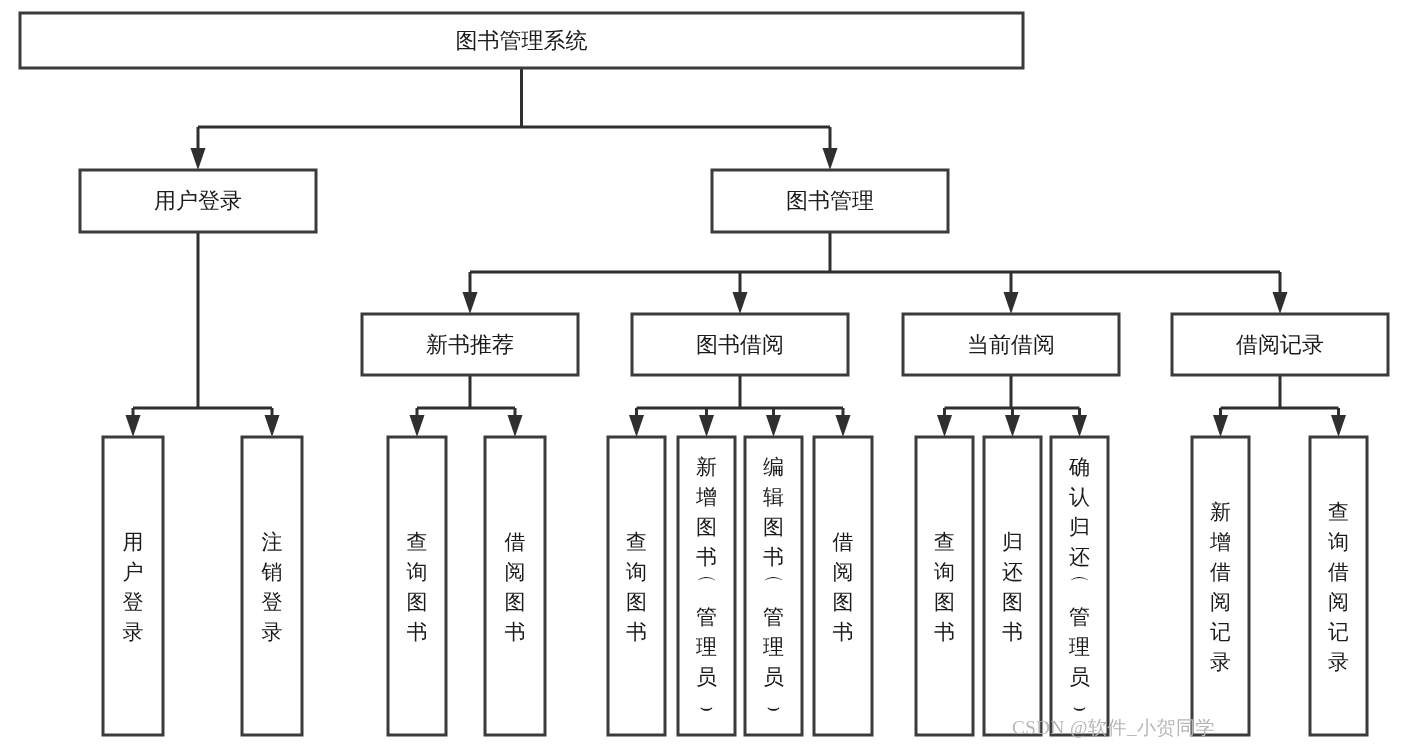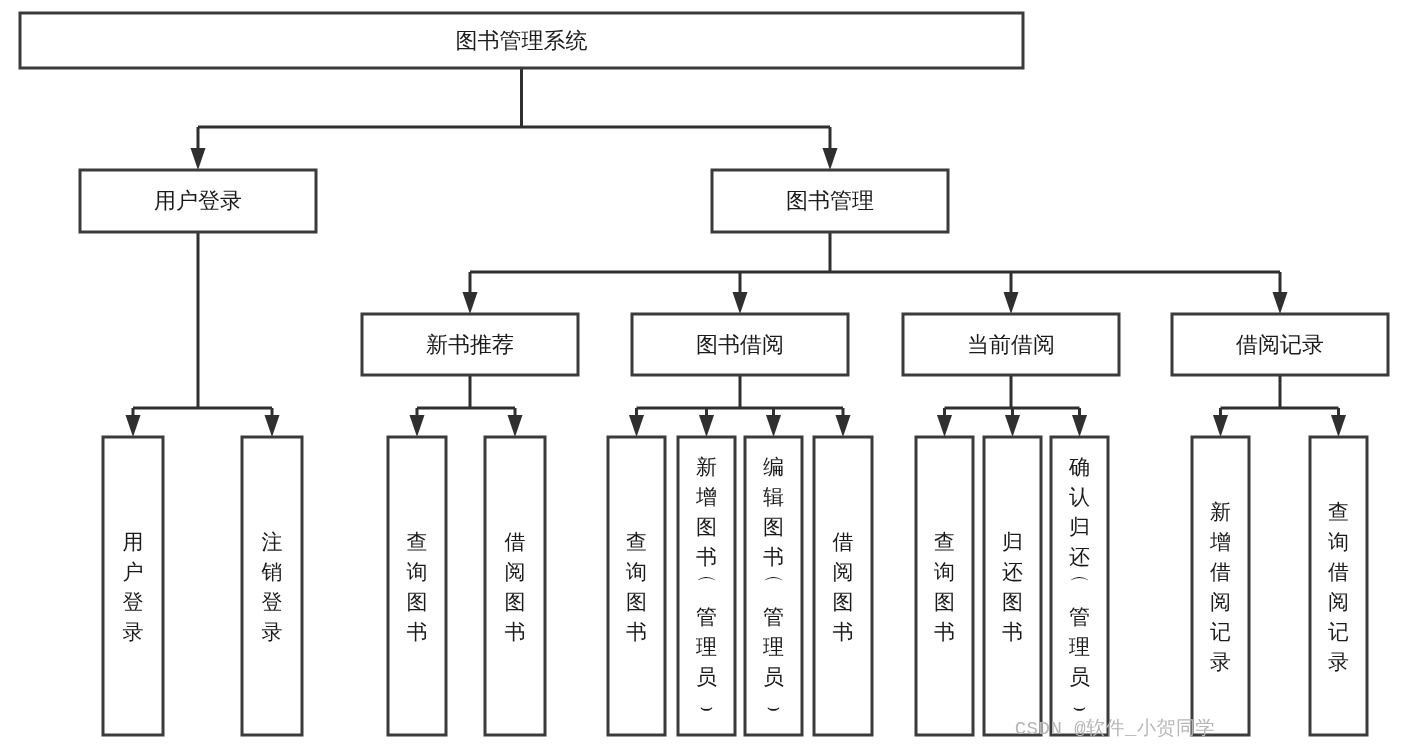--- a/index.html
+++ b/index.html
@@ -53,21 +53,21 @@
     stroke-linecap: butt;
   }
   .connector-arrow {
     fill: #2f2f2f;
     stroke: none;
   }
   .watermark-text {
     position: absolute;
     right: 14px;
     bottom: 6px;
-    font-family: Liberation Mono, monospace;
+    font-family: Liberation Serif, serif;
     font-size: 19px;
     color: #b6b6b6;
     white-space: nowrap;
     letter-spacing: 0.5px;
     user-select: none;
   }
 </style>
 </head>
 <body>
 

